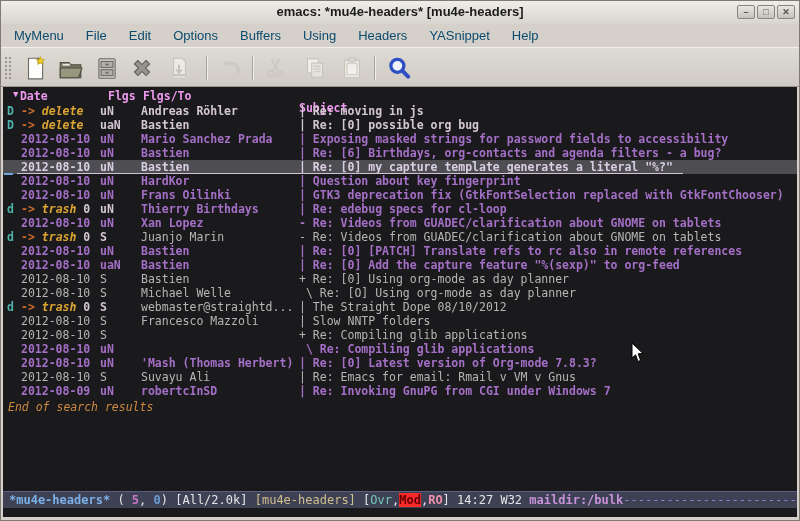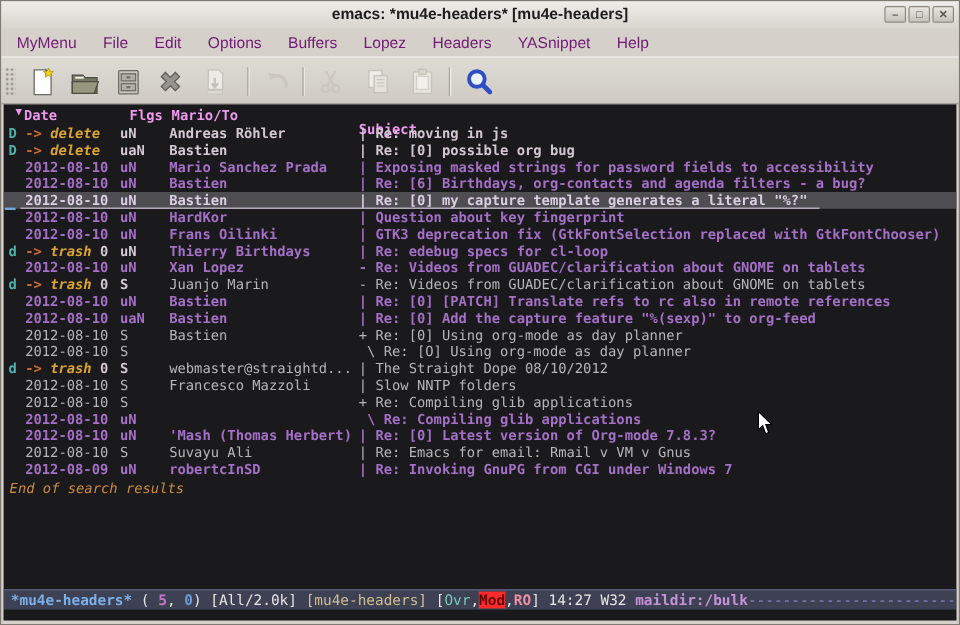--- a/index.html
+++ b/index.html
@@ -24,21 +24,21 @@
     background:linear-gradient(#e9e6e1,#c6c2bb); border:1px solid #8a867f;
     border-radius:2px; font-size:9px; line-height:12px; text-align:center;
     color:#55524c; font-weight:bold;
   }
   #btn-min { right:44px; } #btn-max { right:24px; } #btn-close { right:4px; }
   
   #menubar {
     position:absolute; top:23px; left:0; right:0; height:23px;
     background:#d5d1ca; display:flex; align-items:center; padding-left:10px;
   }
-  .menu-item { font-size:13px; color:#701a75; margin-right:16px; padding:2px 3px; }
+  .menu-item { font-size:13px; color:#0c4a6e; margin-right:16px; padding:2px 3px; }
   
   #toolbar {
     position:absolute; top:46px; left:0; right:0; height:40px;
     background:linear-gradient(#dedad4,#cfcbc4);
     border-top:1px solid #f3f1ee; border-bottom:1px solid #9a958e;
   }
   #grip {
     position:absolute; left:3px; top:8px; width:9px; height:24px;
     background-image:radial-gradient(circle, #9a958e 1px, transparent 1.2px);
     background-size:4px 4px;
@@ -104,21 +104,21 @@
     <div class="winbtn" id="btn-max">□</div>
     <div class="winbtn" id="btn-close">✕</div>
   </div>
 
   <div id="menubar">
       <div class="menu-item">MyMenu</div>
       <div class="menu-item">File</div>
       <div class="menu-item">Edit</div>
       <div class="menu-item">Options</div>
       <div class="menu-item">Buffers</div>
-      <div class="menu-item">Lopez</div>
+      <div class="menu-item">Using</div>
       <div class="menu-item">Headers</div>
       <div class="menu-item">YASnippet</div>
       <div class="menu-item">Help</div>
     </div>
 
   <div id="toolbar">
     <div id="grip"></div>
   <div class="tbtn" style="left: 20px;">
         <svg viewBox="0 0 24 24">
           <path d="M6 3h9l4 4v15H6z" fill="#fdfdfb" stroke="#6b6b66"></path>
@@ -189,21 +189,21 @@
       </div>
       <div class="tsep" style="left: 205px;"></div>
       <div class="tsep" style="left: 251px;"></div>
       <div class="tsep" style="left: 373px;"></div>
     </div>
 
   <div id="emacs">
     <div id="headerline">
       <span id="h-date"><span style="font-size:9px;">▼</span> <span>Date</span></span>
       <span id="h-flags">Flgs</span>
-      <span id="h-from">Mario/To</span>
+      <span id="h-from">Flgs/To</span>
       <span id="h-subject">Subject</span>
     </div>
     <div id="rows">
         <div class="row">
           <span class="c-mark">D</span>
           <span class="c-date"><span class="arrow" style="position: static;">-&gt; </span><span class="mword" style="position: static;">delete</span></span>
           <span class="c-flags st-plain">uN</span>
           <span class="c-from st-plain">Andreas Röhler</span>
           <span class="c-subj st-plain">| Re: moving in js</span>
         </div>
@@ -279,20 +279,21 @@
         </div>
         <div class="row">
           <span class="c-date st-read">2012-08-10</span>
           <span class="c-flags st-read">S</span>
           <span class="c-from st-read">Bastien</span>
           <span class="c-subj st-read">+ Re: [0] Using org-mode as day planner</span>
         </div>
         <div class="row">
           <span class="c-date st-read">2012-08-10</span>
           <span class="c-flags st-read">S</span>
+          <span class="c-from st-read">Michael Welle</span>
           <span class="c-subj st-read"> \ Re: [O] Using org-mode as day planner</span>
         </div>
         <div class="row">
           <span class="c-mark">d</span>
           <span class="c-date"><span class="arrow" style="position: static;">-&gt; </span><span class="mword" style="position: static;">trash</span><span class="mextra" style="position: static;"> 0</span></span>
           <span class="c-flags st-plain">S</span>
           <span class="c-from st-read">webmaster@straightd...</span>
           <span class="c-subj st-read">| The Straight Dope 08/10/2012</span>
         </div>
         <div class="row">

